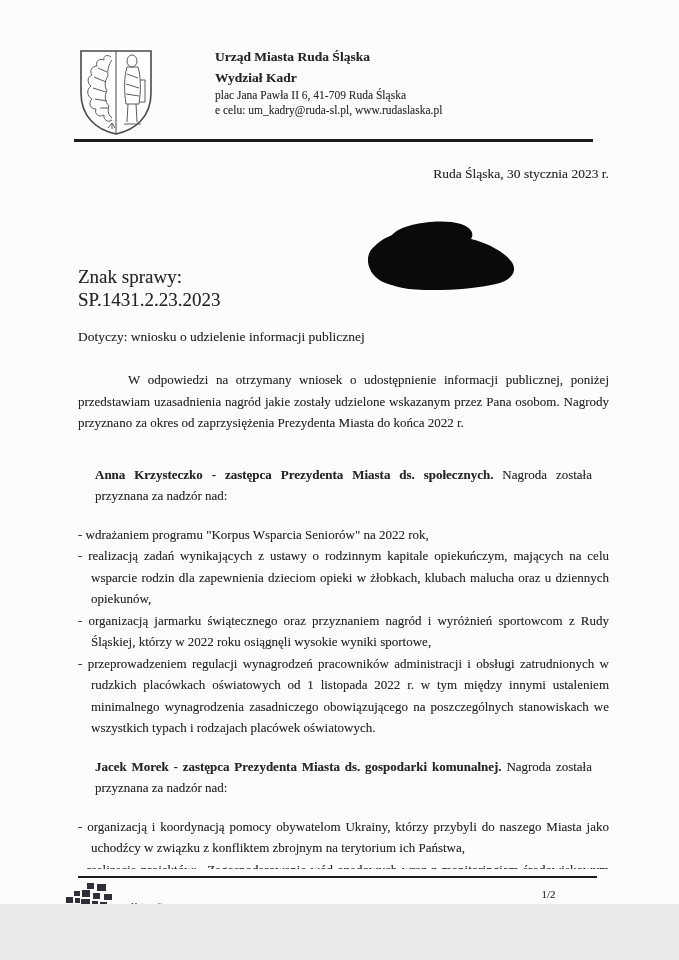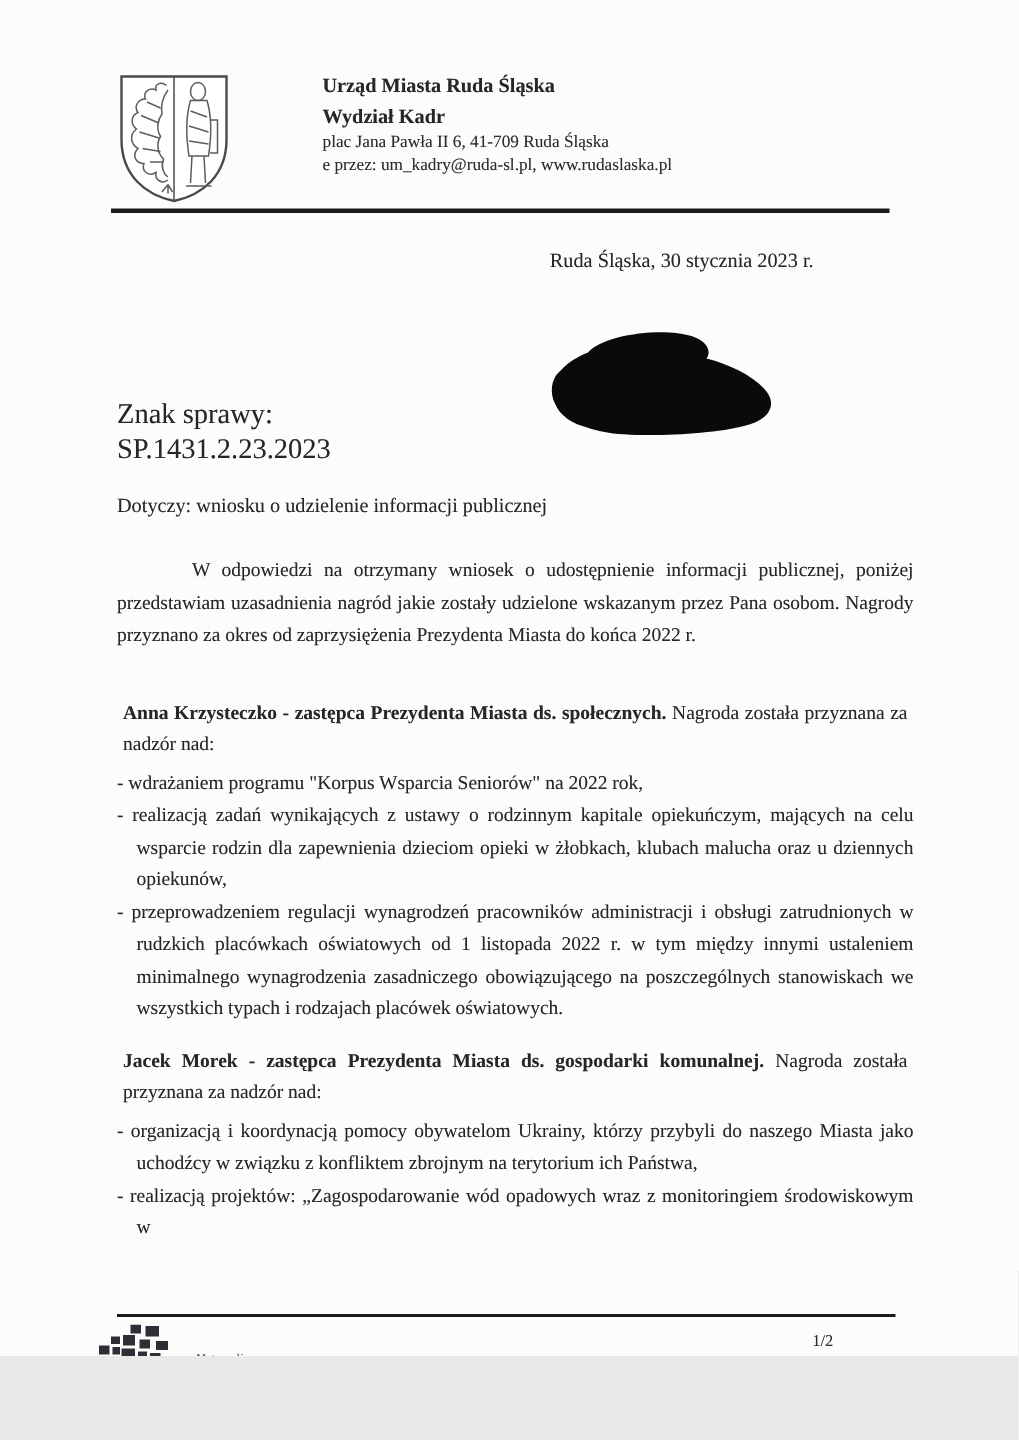--- a/index.html
+++ b/index.html
@@ -13,32 +13,32 @@
   
   .crest{position:absolute;left:74px;top:44px;width:84px;height:94px;}
   .hdr-text{position:absolute;left:215px;top:46px;}
   .org,.dept{font-weight:bold;font-size:13.5px;line-height:21px;}
   .addr-block{margin-top:0;}
   .addr{font-size:11.5px;line-height:15px;color:#2c2c2c;}
   .rule{position:absolute;background:#1c1c1c;}
   .rule-top{left:74px;top:139px;width:519px;height:3px;}
   .rule-bottom{left:78px;top:876px;width:519px;height:2px;}
   
-  .date{position:absolute;top:166px;left:300px;width:309px;text-align:center;font-size:13.5px;}
+  .date{position:absolute;top:166px;left:300px;width:309px;text-align:right;font-size:13.5px;}
   .case{position:absolute;left:78px;top:265px;font-size:19px;line-height:23px;}
   .redaction{position:absolute;left:364px;top:217px;width:172px;height:82px;}
   .subject{position:absolute;left:78px;top:329px;font-size:13.5px;}
   
   .bodytext{
     position:absolute;left:78px;top:369px;width:531px;height:500px;
     font-size:13px;line-height:21.5px;text-align:justify;overflow:hidden;
   }
   .intro{margin:0 0 30px;text-indent:50px;}
   .section{margin:0 0 13px;}
-  .sec-head{margin:4px;}
+  .sec-head{margin:17px;}
   .sec-head b{font-weight:bold;}
   .bullets{list-style:none;margin:0;padding:0;}
   .bullets li{padding-left:13px;text-indent:-13px;}
   
   .footer-logo{position:absolute;left:66px;top:883px;display:flex;gap:7px;align-items:flex-end;}
   .logo-text{margin-top:3px;}
   .logo-top{font-size:7px;letter-spacing:.4px;color:#33333b;}
   .logo-main{font-size:16px;letter-spacing:.5px;color:#26262e;}
   .pagenum{position:absolute;top:888px;left:500px;width:97px;text-align:center;font-size:11px;color:#2c2c2c;}
 </style>
@@ -67,21 +67,21 @@
         <path d="M66 36 L71 36 L71 58 L66 58"></path>
       </g>
     </svg>
   </div>
 
   <div class="hdr-text">
     <div class="org">Urząd Miasta Ruda Śląska</div>
     <div class="dept">Wydział Kadr</div>
     <div class="addr-block">
       <div class="addr">plac Jana Pawła II 6, 41-709 Ruda Śląska</div>
-      <div class="addr">e przez: um_kadry@ruda-sl.pl, www.rudaslaska.pl</div>
+      <div class="addr">e celu: um_kadry@ruda-sl.pl, www.rudaslaska.pl</div>
     </div>
   </div>
 
   <div class="rule rule-top"></div>
 
   <div class="date">Ruda Śląska, 30 stycznia 2023 r.</div>
 
   <div class="case">
     <div>Znak sprawy:</div>
     <div>SP.1431.2.23.2023</div>
@@ -97,20 +97,21 @@
   <div class="subject">Dotyczy: wniosku o udzielenie informacji publicznej</div>
 
   <div class="bodytext">
     <p class="intro">W odpowiedzi na otrzymany wniosek o udostępnienie informacji publicznej, poniżej przedstawiam uzasadnienia nagród jakie zostały udzielone wskazanym przez Pana osobom. Nagrody przyznano za okres od zaprzysiężenia Prezydenta Miasta do końca 2022 r.</p>
 
     <div class="section">
       <p class="sec-head"><b>Anna Krzysteczko - zastępca Prezydenta Miasta ds. społecznych.</b><span> Nagroda została przyznana za nadzór nad:</span></p>
       <ul class="bullets">
         <li>- wdrażaniem programu "Korpus Wsparcia Seniorów" na 2022 rok,</li>
         <li>- realizacją zadań wynikających z ustawy o rodzinnym kapitale opiekuńczym, mających na celu wsparcie rodzin dla zapewnienia dzieciom opieki w żłobkach, klubach malucha oraz u dziennych opiekunów,</li>
+        <li>- organizacją jarmarku świątecznego oraz przyznaniem nagród i wyróżnień sportowcom z Rudy Śląskiej, którzy w 2022 roku osiągnęli wysokie wyniki sportowe,</li>
         <li>- przeprowadzeniem regulacji wynagrodzeń pracowników administracji i obsługi zatrudnionych w rudzkich placówkach oświatowych od 1 listopada 2022 r. w tym między innymi ustaleniem minimalnego wynagrodzenia zasadniczego obowiązującego na poszczególnych stanowiskach we wszystkich typach i rodzajach placówek oświatowych.</li>
       </ul>
     </div>
 
     <div class="section">
       <p class="sec-head"><b>Jacek Morek - zastępca Prezydenta Miasta ds. gospodarki komunalnej.</b><span> Nagroda została przyznana za nadzór nad:</span></p>
       <ul class="bullets">
         <li>- organizacją i koordynacją pomocy obywatelom Ukrainy, którzy przybyli do naszego Miasta jako uchodźcy w związku z konfliktem zbrojnym na terytorium ich Państwa,</li>
         <li>- realizacją projektów: „Zagospodarowanie wód opadowych wraz z monitoringiem środowiskowym w</li>
       </ul>

